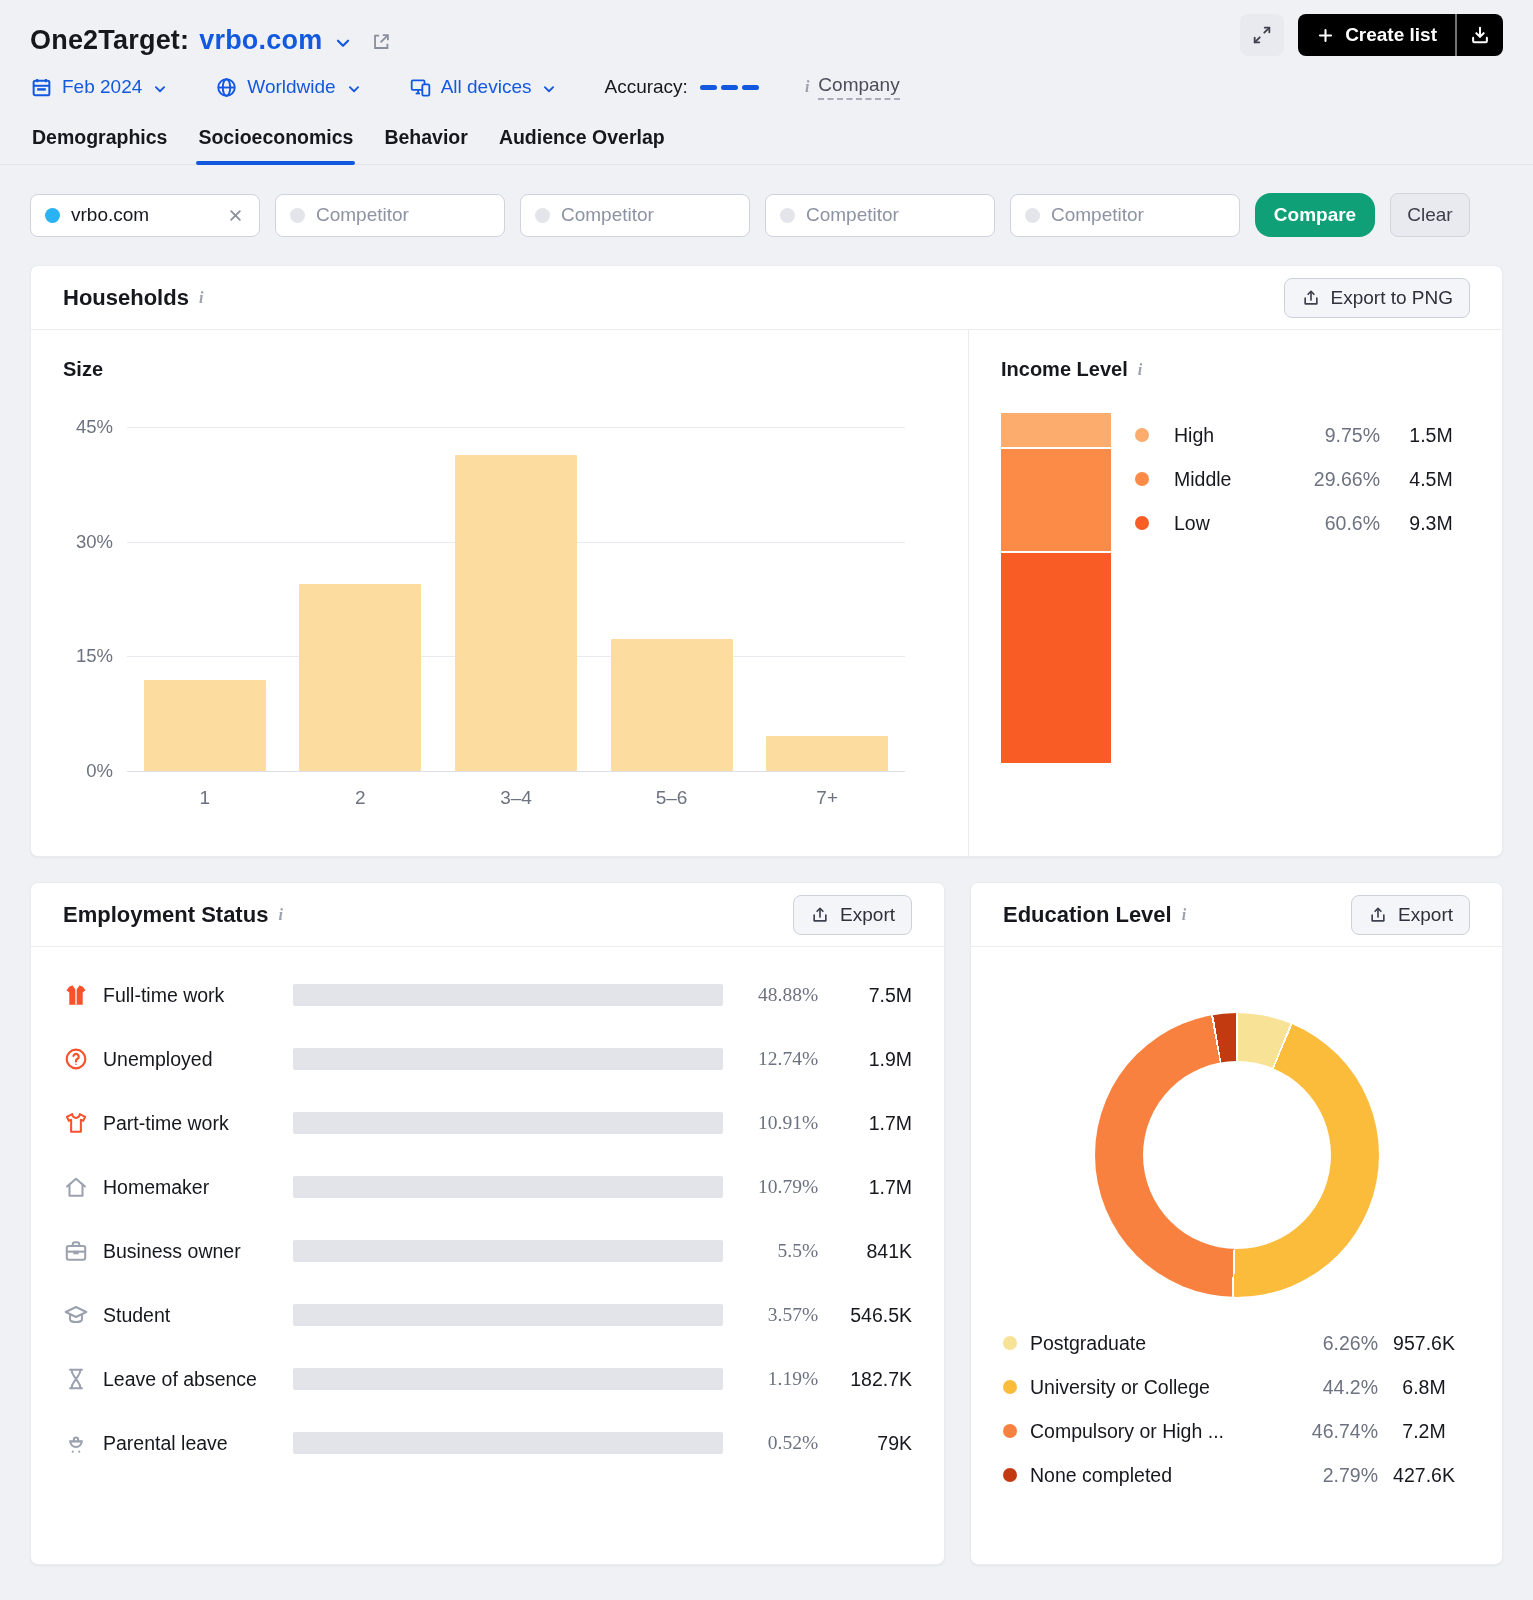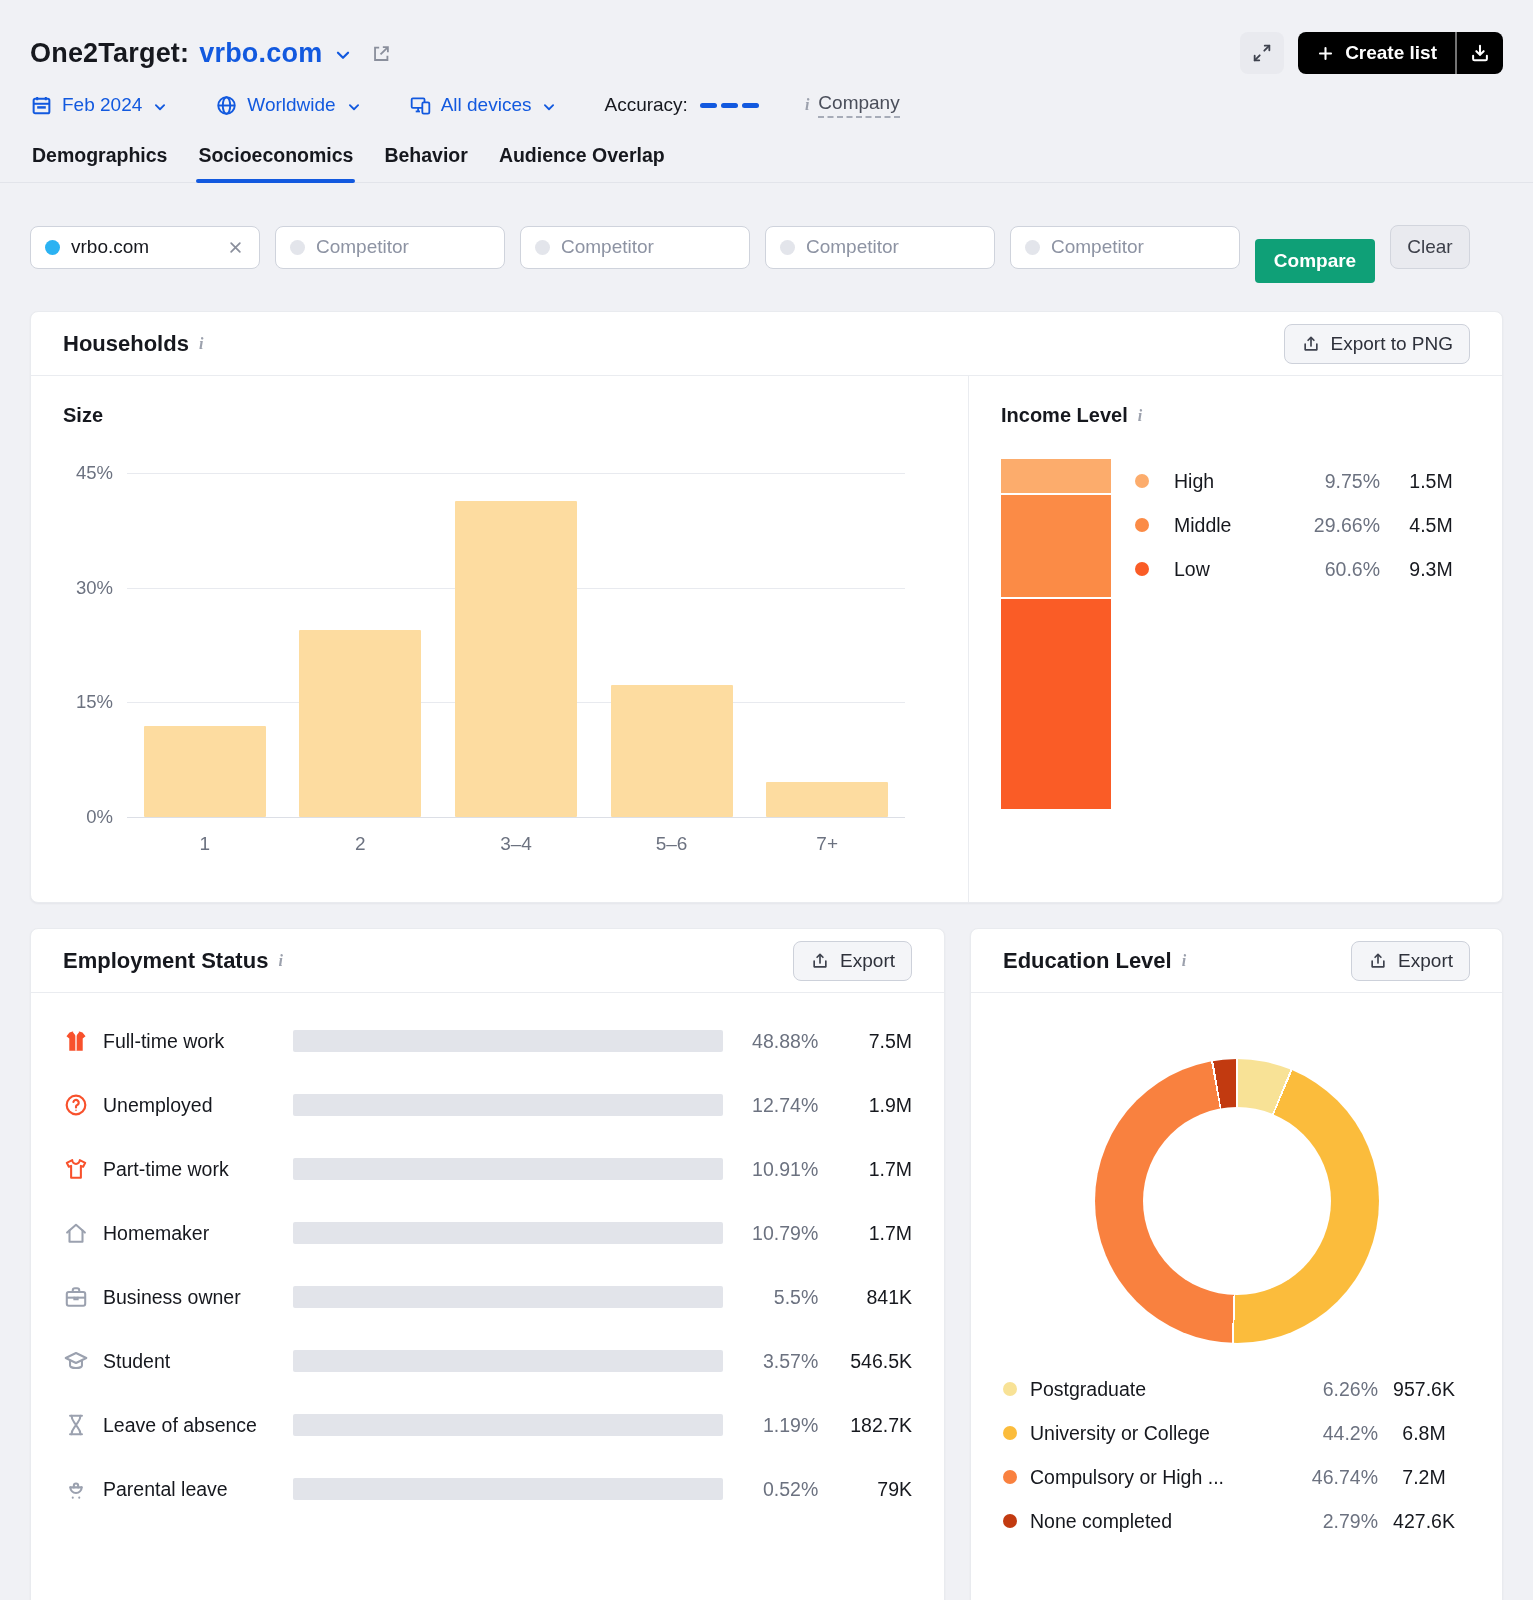--- a/index.html
+++ b/index.html
@@ -8,21 +8,21 @@
     background:#F0F1F5;
     font-family:"Liberation Sans","DejaVu Sans",sans-serif;
     color:#16181E;
     overflow:hidden;
   }
   .page { padding:0 30px; }
   .icon { display:inline-flex; }
   .icon svg { width:100%; height:100%; display:block; }
 
   
-  .title-row { display:flex; align-items:center; padding-top:32px; }
+  .title-row { display:flex; align-items:flex-end; padding-top:14px; }
   .page-title { font-size:27px; font-weight:700; letter-spacing:.2px; display:flex; align-items:center; gap:10px; }
   .title-domain { color:#1259DF; }
   .title-chevron { width:22px; height:22px; color:#1259DF; margin-top:4px; }
   .ext-link { width:22px; height:22px; color:#8A8F9C; margin-left:6px; margin-top:2px; }
   .header-actions { margin-left:auto; display:flex; align-items:center; gap:14px; }
   .expand-btn { width:44px; height:42px; background:#E9EAEF; border:none; border-radius:8px;
     display:flex; align-items:center; justify-content:center; cursor:pointer; color:#3E424E; }
   .expand-btn .icon { width:22px; height:22px; }
   .green-group { display:flex; }
   .btn-green { background:#000000; border:none; color:#fff; font-family:inherit; cursor:pointer;
@@ -48,22 +48,22 @@
   .tab.active::after { content:""; position:absolute; left:0; right:0; bottom:-1px; height:4px; background:#1259DF; border-radius:2px; }
 
   
   .filters-row { display:flex; gap:15px; margin-top:28px; align-items:center; }
   .chip { width:230px; height:43px; background:#fff; border:1px solid #CFD3DC; border-radius:8px;
     display:flex; align-items:center; gap:11px; padding:0 14px; font-size:19px; }
   .dot { width:15px; height:15px; border-radius:50%; flex:none; }
   .dot-grey { background:#E3E5EB; }
   .chip-x { margin-left:auto; width:19px; height:19px; color:#8A8F9C; cursor:pointer; }
   .chip-placeholder { color:#8D93A3; }
-  .btn-compare { width:120px; height:44px; background:#0FA077; border:none; border-radius:4px;
-    color:#fff; font-family:inherit; font-size:19px; font-weight:700; cursor:pointer;margin-top:28px; }
+  .btn-compare { width:120px; height:44px; background:#0FA077; border:none; border-radius:16px;
+    color:#fff; font-family:inherit; font-size:19px; font-weight:700; cursor:pointer; }
   .btn-clear { width:80px; height:44px; background:#E9EAEF; border:1px solid #D2D5DD; border-radius:8px;
     color:#3C3F49; font-family:inherit; font-size:19px; cursor:pointer; }
 
   
   .card { background:#fff; border:1px solid #E9EBEF; border-radius:8px; box-shadow:0 1px 2px rgba(20,24,40,.05); }
   .card-header { height:64px; display:flex; align-items:center; padding:0 32px; border-bottom:1px solid #EAECF0; }
   .card-title { font-size:22px; font-weight:700; }
   .info-i { margin-left:10px; color:#9CA1AD; font-size:16px; font-weight:700; font-style:italic;
     font-family:"Liberation Serif","DejaVu Serif",serif; cursor:pointer; }
   .btn-export { margin-left:auto; height:40px; border:1px solid #CDD1DA; border-radius:8px; background:#F4F5F8;
@@ -101,21 +101,21 @@
   .edu-card { flex:1; height:683px; }
 
   .emp-rows { padding:16px 32px 10px; }
   .emp-row { display:flex; align-items:center; height:64px; }
   .row-icon { width:26px; height:26px; margin-right:14px; flex:none; }
   .icon-orange { color:#F8512C; }
   .icon-grey { color:#9BA1AF; }
   .emp-label { width:190px; font-size:19.5px; color:#16181E; }
   .emp-track { width:432px; height:22px; background:#E2E4EA; border-radius:2px; overflow:hidden; }
   .emp-fill { height:100%; border-radius:2px 0 0 2px; }
-  .emp-pct { width:95px; text-align:right; color:#6C7280; font-size:19.5px; }
+  .emp-pct { width:95px; text-align:right; color:#6C7280; font-size:19.5px;font-family:Liberation Serif, serif; }
   .emp-val { width:94px; text-align:right; font-size:19.5px; color:#16181E; }
 
   .edu-body { padding:24px 32px; }
   .donut { width:284px; height:284px; border-radius:50%; margin:42px auto 0; position:relative; }
   .donut::after { content:""; position:absolute; inset:48px; background:#fff; border-radius:50%; }
   .edu-legend { margin-top:24px; }
   .edu-row { display:flex; align-items:center; height:44px; font-size:19.5px; }
   .edu-row .leg-pct { width:96px; text-align:right; margin-left:auto; }
   .edu-row .leg-val { width:92px; }
 </style>

